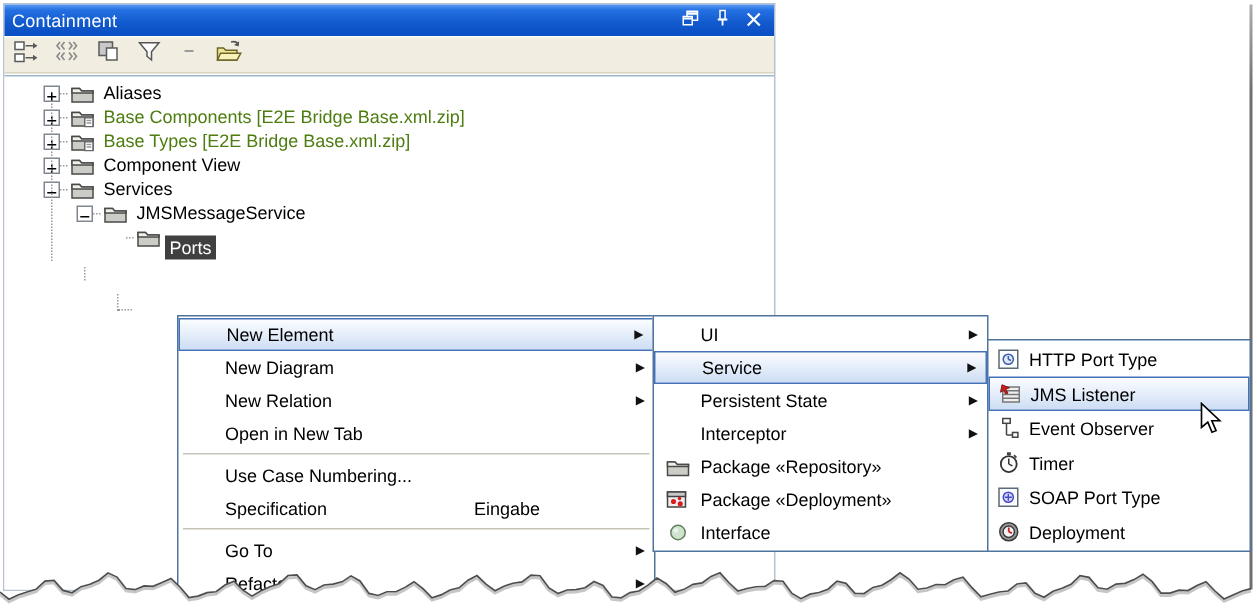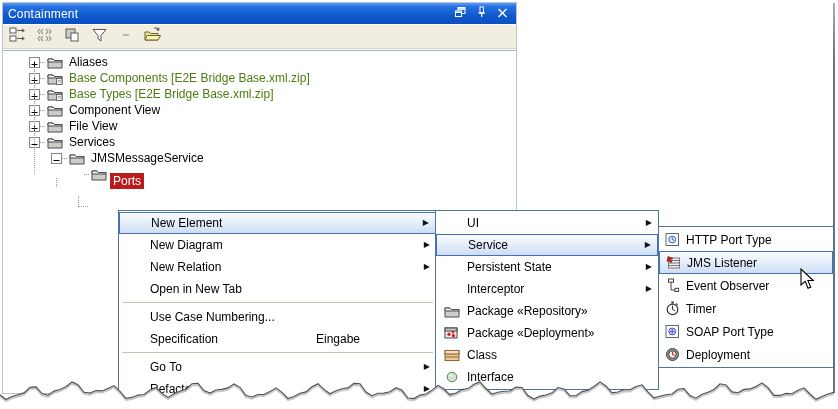--- a/index.html
+++ b/index.html
@@ -24,21 +24,21 @@
   
   #tree{position:absolute;left:0;right:0;top:47px;bottom:0;background:#fff;
         border-top:1px solid #9db5ca;padding-top:3px;overflow:hidden;}
   .trow{height:16px;display:flex;align-items:center;font-size:12px;white-space:nowrap;}
   .tspacer{flex:none;}
   .texp{flex:none;width:11px;height:11px;position:relative;}
   .tstub{flex:none;width:5px;height:0;border-top:1px dotted #989898;}
   .ticon{flex:none;width:17px;height:14px;display:flex;align-items:center;justify-content:center;margin-left:1px;}
   .tlabel{margin-left:3px;padding:1px 3px;color:#000;}
   .tlabel.gray{color:#4d7c0f;}
-  .tlabel.selected{background:#b91c1c;color:#fff;margin-top:14px;}
+  .tlabel.selected{background:#404040;color:#fff;margin-top:14px;}
   .vline{position:absolute;width:0;border-left:1px dotted #989898;}
   .hline{position:absolute;height:0;border-top:1px dotted #989898;}
 
   
   .menu{position:absolute;background:#fff;border:1px solid #51749f;padding:1px 0;font-size:12px;color:#000;}
   #menu-context{left:118px;top:210px;width:319px;z-index:20;}
   #menu-new-element{left:435px;top:210px;width:224px;z-index:21;}
   #menu-service{left:658px;top:226px;width:176px;z-index:22;}
   .mi{height:22px;display:flex;align-items:center;position:relative;padding-right:14px;}
   #menu-service .mi{height:23px;}
@@ -201,35 +201,20 @@
               <path d="M1,3 L6,3 L7.5,4.6 L15,4.6 L15,12 L1,12 Z" fill="#cdcdc8" stroke="#4a4a4a"></path>
               <path d="M1,3 L6,3 L7.5,4.6 L15,4.6 L15,6 L1,6 Z" fill="#f0f0ec" stroke="#4a4a4a"></path>
             </svg>
           </span>
           <span class="tlabel">Component View</span>
         </div>
         <div class="trow">
           <span class="tspacer" style="width: 26px;"></span>
           <span class="texp" style="border: 1px solid rgb(128, 135, 145); background: rgb(255, 255, 255);"><svg width="9" height="9" viewBox="0 0 9 9">
               <line x1="1.5" y1="4.5" x2="7.5" y2="4.5" stroke="#000"></line>
-              <line x1="4.5" y1="1.5" x2="4.5" y2="7.5" stroke="#000"></line>
-            </svg></span>
-          <span class="tstub"></span>
-          <span class="ticon">
-            <svg width="16" height="13" viewBox="0 0 16 13">
-              <path d="M1,3 L6,3 L7.5,4.6 L15,4.6 L15,12 L1,12 Z" fill="#cdcdc8" stroke="#4a4a4a"></path>
-              <path d="M1,3 L6,3 L7.5,4.6 L15,4.6 L15,6 L1,6 Z" fill="#f0f0ec" stroke="#4a4a4a"></path>
-            </svg>
-          </span>
-          <span class="tlabel">File View</span>
-        </div>
-        <div class="trow">
-          <span class="tspacer" style="width: 26px;"></span>
-          <span class="texp" style="border: 1px solid rgb(128, 135, 145); background: rgb(255, 255, 255);"><svg width="9" height="9" viewBox="0 0 9 9">
-              <line x1="1.5" y1="4.5" x2="7.5" y2="4.5" stroke="#000"></line>
             </svg></span>
           <span class="tstub"></span>
           <span class="ticon">
             <svg width="16" height="13" viewBox="0 0 16 13">
               <path d="M1,3 L6,3 L7.5,4.6 L15,4.6 L15,12 L1,12 Z" fill="#cdcdc8" stroke="#4a4a4a"></path>
               <path d="M1,3 L6,3 L7.5,4.6 L15,4.6 L15,6 L1,6 Z" fill="#f0f0ec" stroke="#4a4a4a"></path>
             </svg>
           </span>
           <span class="tlabel">Services</span>
         </div>
@@ -345,31 +330,20 @@
             <rect x="1" y="2" width="12" height="3" fill="#c9c9c9" stroke="#444"></rect>
             <circle cx="5" cy="8.3" r="1.7" fill="#d81d1d"></circle>
             <circle cx="9.5" cy="9.8" r="1.7" fill="#d81d1d"></circle>
             <circle cx="9" cy="6.3" r="1.2" fill="#d81d1d"></circle>
           </svg>
         </span>
         <span class="mi-label">Package «Deployment»</span>
       </div>
       <div class="mi">
         <span class="mi-icon">
-          <svg width="16" height="13" viewBox="0 0 16 13">
-            <rect x="1" y="1.5" width="14" height="10" fill="#f2c894" stroke="#8a6a38"></rect>
-            <line x1="1" y1="5" x2="15" y2="5" stroke="#8a6a38"></line>
-            <line x1="1" y1="8" x2="15" y2="8" stroke="#8a6a38"></line>
-            <rect x="1" y="1.5" width="14" height="3.5" fill="#f7ddba" stroke="#8a6a38"></rect>
-          </svg>
-        </span>
-        <span class="mi-label">Class</span>
-      </div>
-      <div class="mi">
-        <span class="mi-icon">
           <svg width="14" height="14" viewBox="0 0 14 14">
             <circle cx="7" cy="7" r="4.8" fill="#cfe3cf" stroke="#61815f"></circle>
             <circle cx="5.6" cy="5.6" r="1.6" fill="#e9f4e9" stroke="none"></circle>
           </svg>
         </span>
         <span class="mi-label">Interface</span>
       </div>
     </div>
   <div id="menu-service" class="menu">
       <div class="mi">

